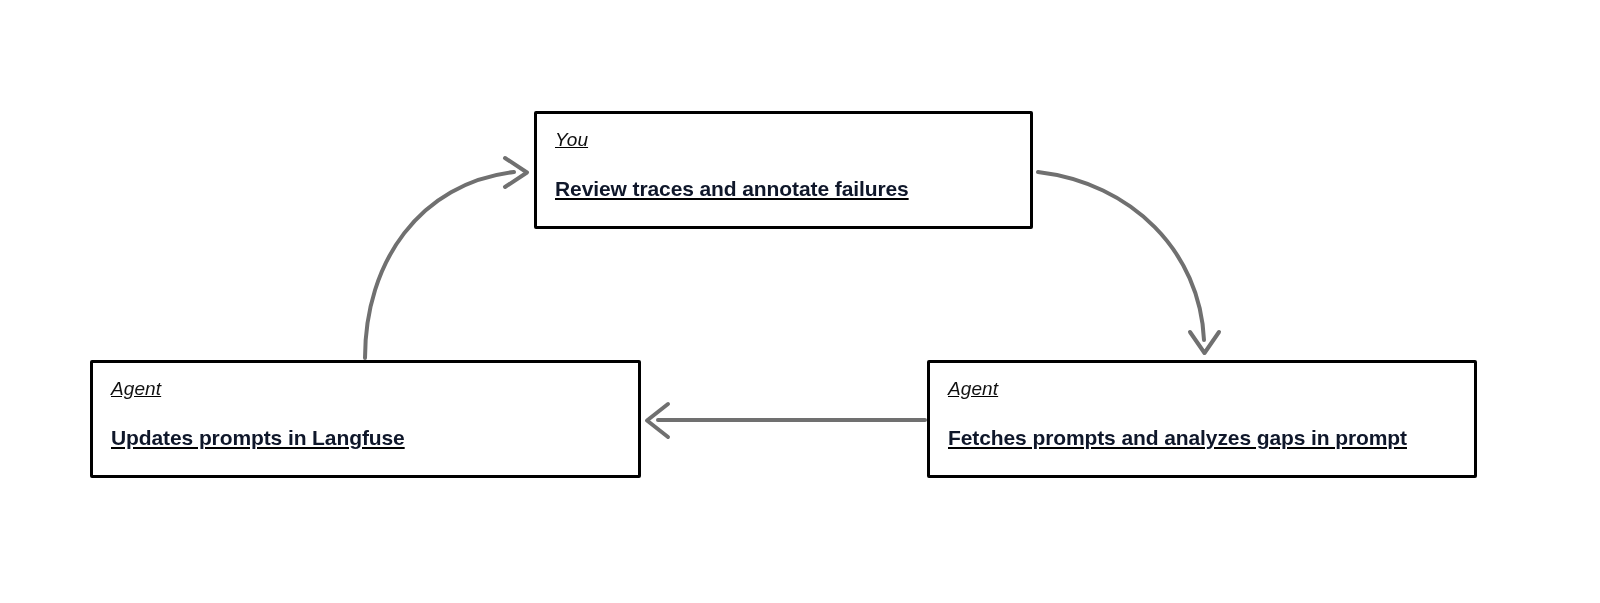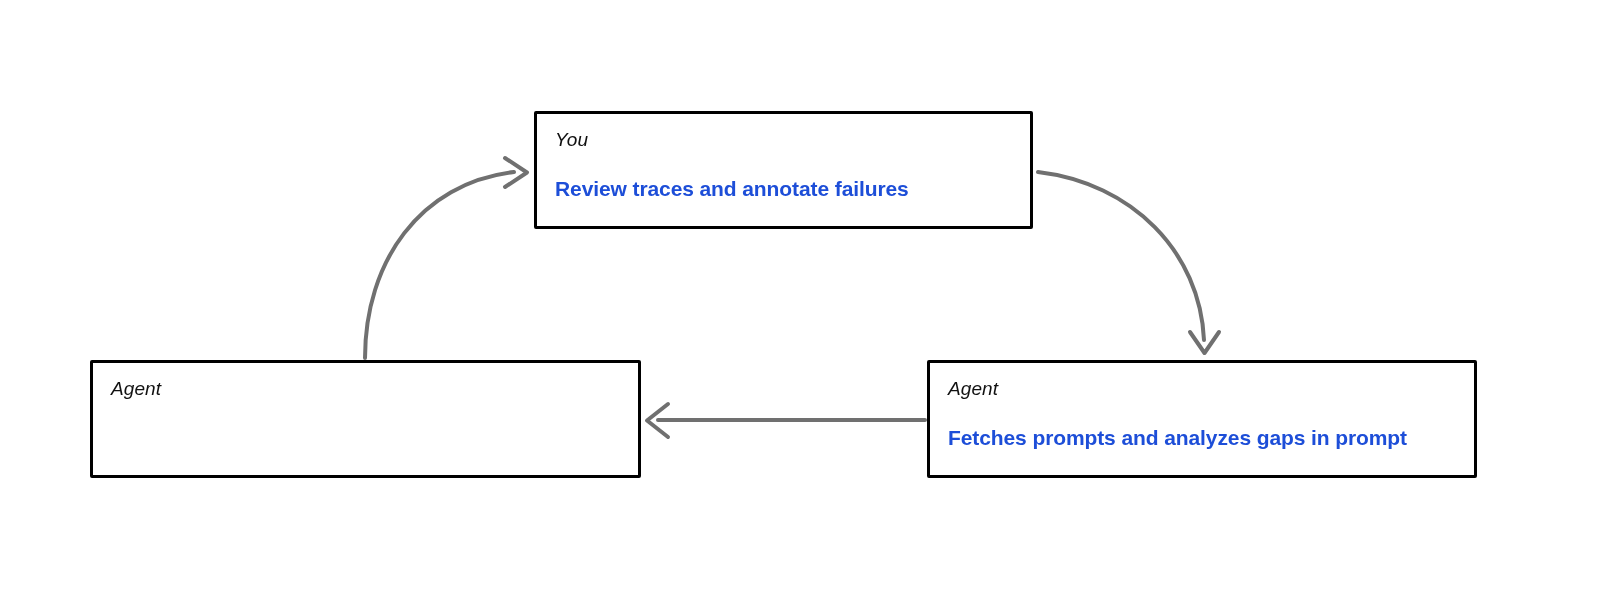--- a/index.html
+++ b/index.html
@@ -18,35 +18,36 @@
     background: #ffffff;
     overflow: hidden;
   }
   .node {
     position: absolute;
     box-sizing: border-box;
     background: #ffffff;
     border: 3px solid #000000;
     border-radius: 2px;
     padding: 14px 29px 0 18px;
+    text-decoration: underline;
   }
   .node-role {
     font-style: italic;
     font-weight: 400;
     font-size: 19px;
     line-height: 23px;
     color: #111111;
     letter-spacing: 0.1px;
     white-space: nowrap;
   }
   .node-title {
     font-weight: 700;
     font-size: 21px;
     line-height: 26px;
-    color: #1d4ed8;
+    color: #0f172a;
     letter-spacing: -0.1px;
     margin-top: 25px;
     white-space: nowrap;
   }
   #node-you {
     left: 534px;
     top: 111px;
     width: 499px;
     height: 118px;
   }
@@ -108,20 +109,21 @@
     </g>
   </svg>
 
   <div class="node" id="node-you">
     <div class="node-role">You</div>
     <div class="node-title">Review traces and annotate failures</div>
   </div>
 
   <div class="node" id="node-update">
     <div class="node-role">Agent</div>
+    <div class="node-title">Updates prompts in Langfuse</div>
   </div>
 
   <div class="node" id="node-fetch">
     <div class="node-role">Agent</div>
     <div class="node-title">Fetches prompts and analyzes gaps in prompt</div>
   </div>
 
 </div>
 
 </body></html>

